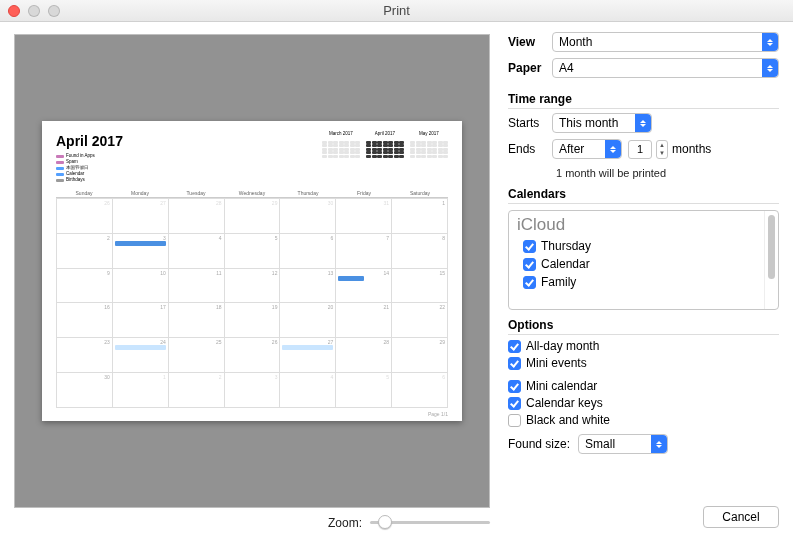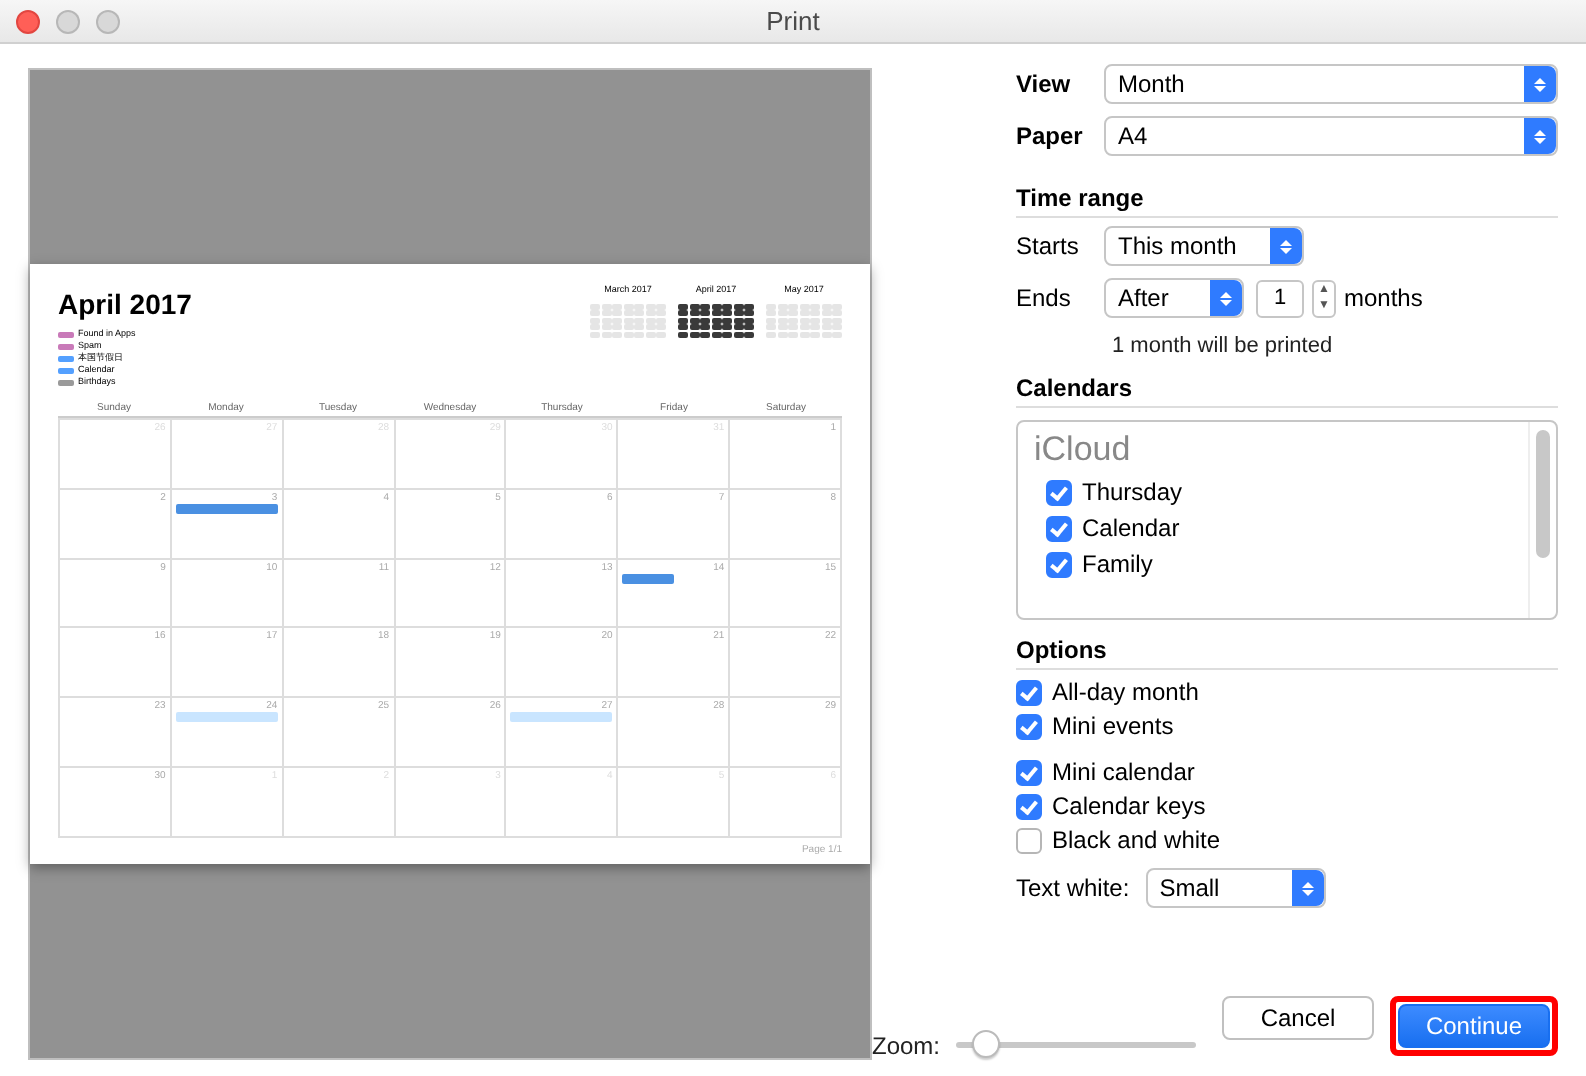--- a/index.html
+++ b/index.html
@@ -9,21 +9,21 @@
 .titlebar { height: 22px; background: linear-gradient(#f6f6f6,#e8e8e8); border-bottom: 1px solid #d0d0d0; display: flex; align-items: center; position: relative; }
 .traffic-lights { display: flex; gap: 8px; margin-left: 8px; }
 .tl { width: 12px; height: 12px; border-radius: 50%; border: 1px solid rgba(0,0,0,0.15); }
 .tl.red { background: #ff5f57; border-color: #e24640; }
 .tl.grey { background: #d8d8d8; }
 .titlebar-title { position: absolute; left: 50%; transform: translateX(-50%); font-size: 13px; color: #4a4a4a; }
 
 .content { display: flex; height: 516px; }
 
 
-.preview-col { width: 500px; padding: 12px 10px 8px 14px; display: flex; flex-direction: row; }
+.preview-col { width: 500px; padding: 12px 10px 8px 14px; display: flex; flex-direction: column; }
 .preview-frame { flex: 1; background: #929292; border: 1px solid #bfbfbf; display: flex; align-items: center; justify-content: center; }
 .page { width: 420px; height: 300px; background: #fff; box-shadow: 0 2px 6px rgba(0,0,0,0.35); padding: 12px 14px 10px 14px; position: relative; }
 .page-title { font-size: 14px; font-weight: 600; }
 .cal-keys { margin-top: 4px; font-size: 4.5px; line-height: 6px; }
 .cal-keys .key { display: flex; align-items: center; gap: 2px; }
 .key-swatch { width: 8px; height: 3px; border-radius: 1px; }
 .mini-cals { position: absolute; top: 10px; right: 14px; display: flex; gap: 6px; }
 .mini-cal { width: 38px; }
 .mini-cal .mc-title { font-size: 4.5px; text-align: center; margin-bottom: 1px; }
 .mini-cal .mc-grid { display: grid; grid-template-columns: repeat(7,1fr); gap: 0.5px; }
@@ -505,27 +505,24 @@
     <div class="opt-row">
         <span class="checkbox checked"></span>
         <span>Calendar keys</span>
       </div>
     <div class="opt-row">
         <span class="checkbox"></span>
         <span>Black and white</span>
       </div>
 
     <div class="textsize-row">
-      <span>Text white:</span>
+      <span>Found size:</span>
       <div class="mac-select" style="width:90px;flex:none">
         <span>Small</span>
         <span class="arrows"></span>
       </div>
     </div>
 
     <div class="buttons">
       <div class="btn">Cancel</div>
-      <span class="highlight-ring">
-        <div class="btn primary">Continue</div>
-      </span>
     </div>
   </div>
 </div>
 
 </body></html>

